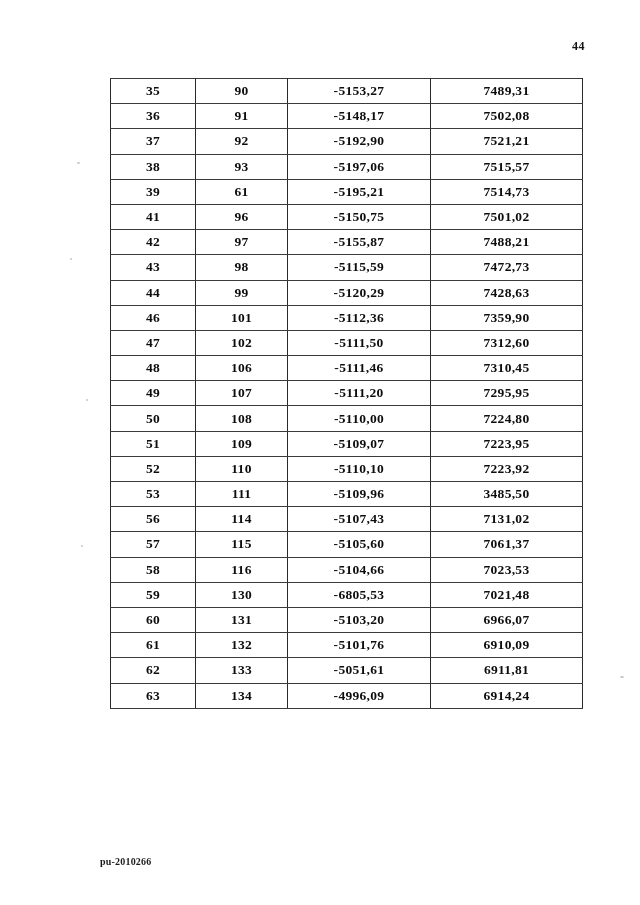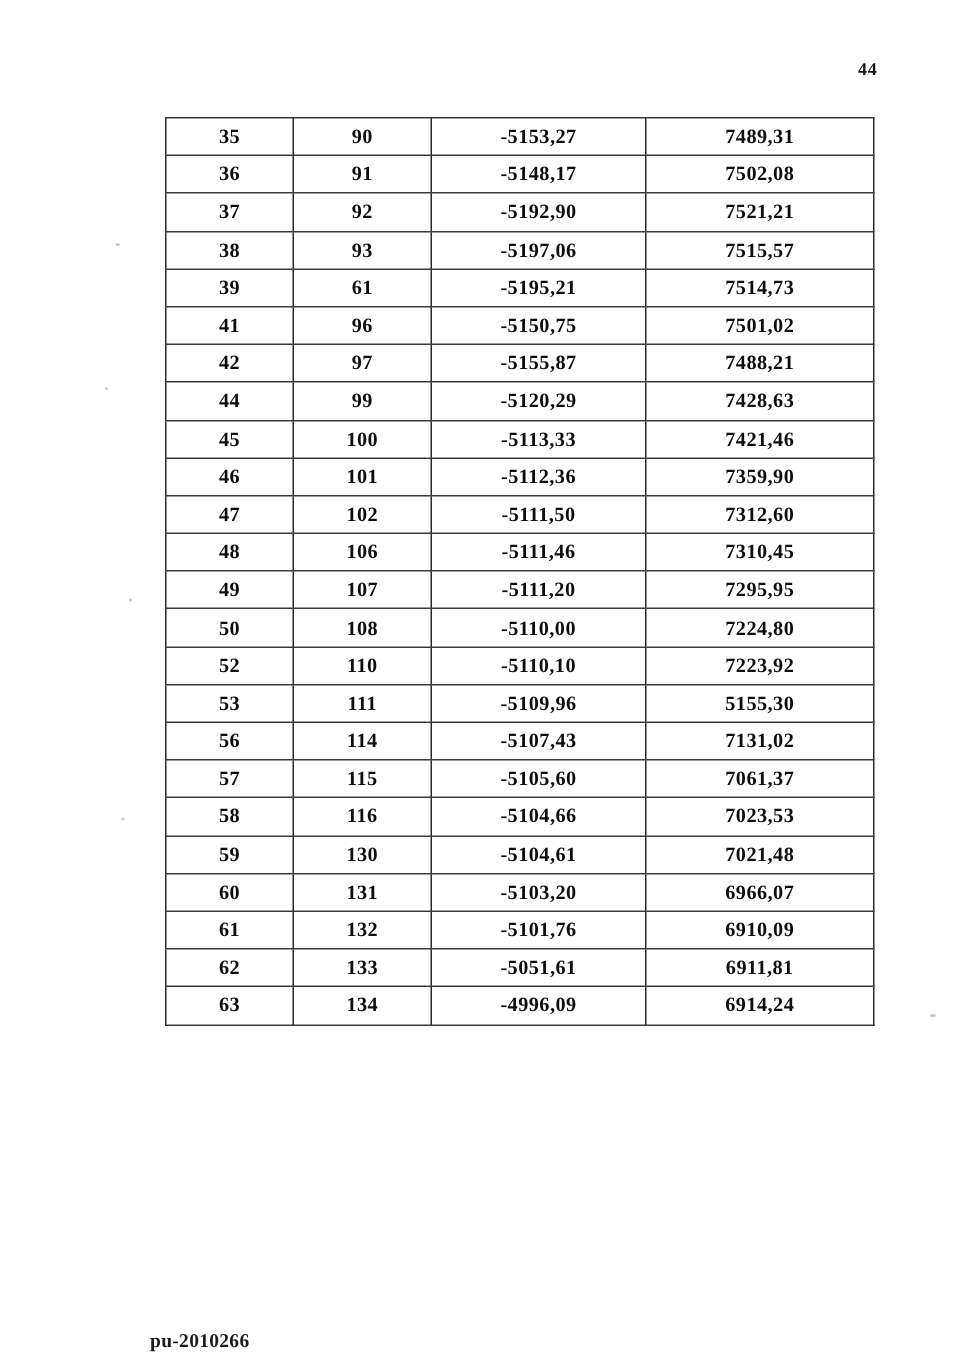--- a/index.html
+++ b/index.html
@@ -46,22 +46,22 @@
     padding: 0;
   }
   
   .data-table td {
     border-top-color: #3a3a3a;
     border-bottom-color: #3a3a3a;
   }
   .footer-code {
     position: absolute;
     left: 80px;
-    top: 886px;
-    font-size: 13px;
+    top: 856px;
+    font-size: 10px;
     font-weight: bold;
     letter-spacing: 0.2px;
     color: #1c1c1c;
   }
   .speck {
     position: absolute;
     width: 3px;
     height: 2px;
     background: #9a9a9a;
     border-radius: 50%;
@@ -124,32 +124,32 @@
           <td>-5150,75</td>
           <td>7501,02</td>
         </tr>
         <tr>
           <td>42</td>
           <td>97</td>
           <td>-5155,87</td>
           <td>7488,21</td>
         </tr>
         <tr>
+          <td>43</td>
+          <td>98</td>
+          <td>-5115,59</td>
+          <td>7472,73</td>
+        </tr>
+        <tr>
           <td>44</td>
           <td>99</td>
           <td>-5120,29</td>
           <td>7428,63</td>
         </tr>
         <tr>
-          <td>45</td>
-          <td>100</td>
-          <td>-5113,33</td>
-          <td>7421,46</td>
-        </tr>
-        <tr>
           <td>46</td>
           <td>101</td>
           <td>-5112,36</td>
           <td>7359,90</td>
         </tr>
         <tr>
           <td>47</td>
           <td>102</td>
           <td>-5111,50</td>
           <td>7312,60</td>
@@ -166,30 +166,36 @@
           <td>-5111,20</td>
           <td>7295,95</td>
         </tr>
         <tr>
           <td>50</td>
           <td>108</td>
           <td>-5110,00</td>
           <td>7224,80</td>
         </tr>
         <tr>
+          <td>51</td>
+          <td>109</td>
+          <td>-5109,07</td>
+          <td>7223,95</td>
+        </tr>
+        <tr>
           <td>52</td>
           <td>110</td>
           <td>-5110,10</td>
           <td>7223,92</td>
         </tr>
         <tr>
           <td>53</td>
           <td>111</td>
           <td>-5109,96</td>
-          <td>5155,30</td>
+          <td>3485,50</td>
         </tr>
         <tr>
           <td>56</td>
           <td>114</td>
           <td>-5107,43</td>
           <td>7131,02</td>
         </tr>
         <tr>
           <td>57</td>
           <td>115</td>
@@ -198,21 +204,21 @@
         </tr>
         <tr>
           <td>58</td>
           <td>116</td>
           <td>-5104,66</td>
           <td>7023,53</td>
         </tr>
         <tr>
           <td>59</td>
           <td>130</td>
-          <td>-5104,61</td>
+          <td>-6805,53</td>
           <td>7021,48</td>
         </tr>
         <tr>
           <td>60</td>
           <td>131</td>
           <td>-5103,20</td>
           <td>6966,07</td>
         </tr>
         <tr>
           <td>61</td>

